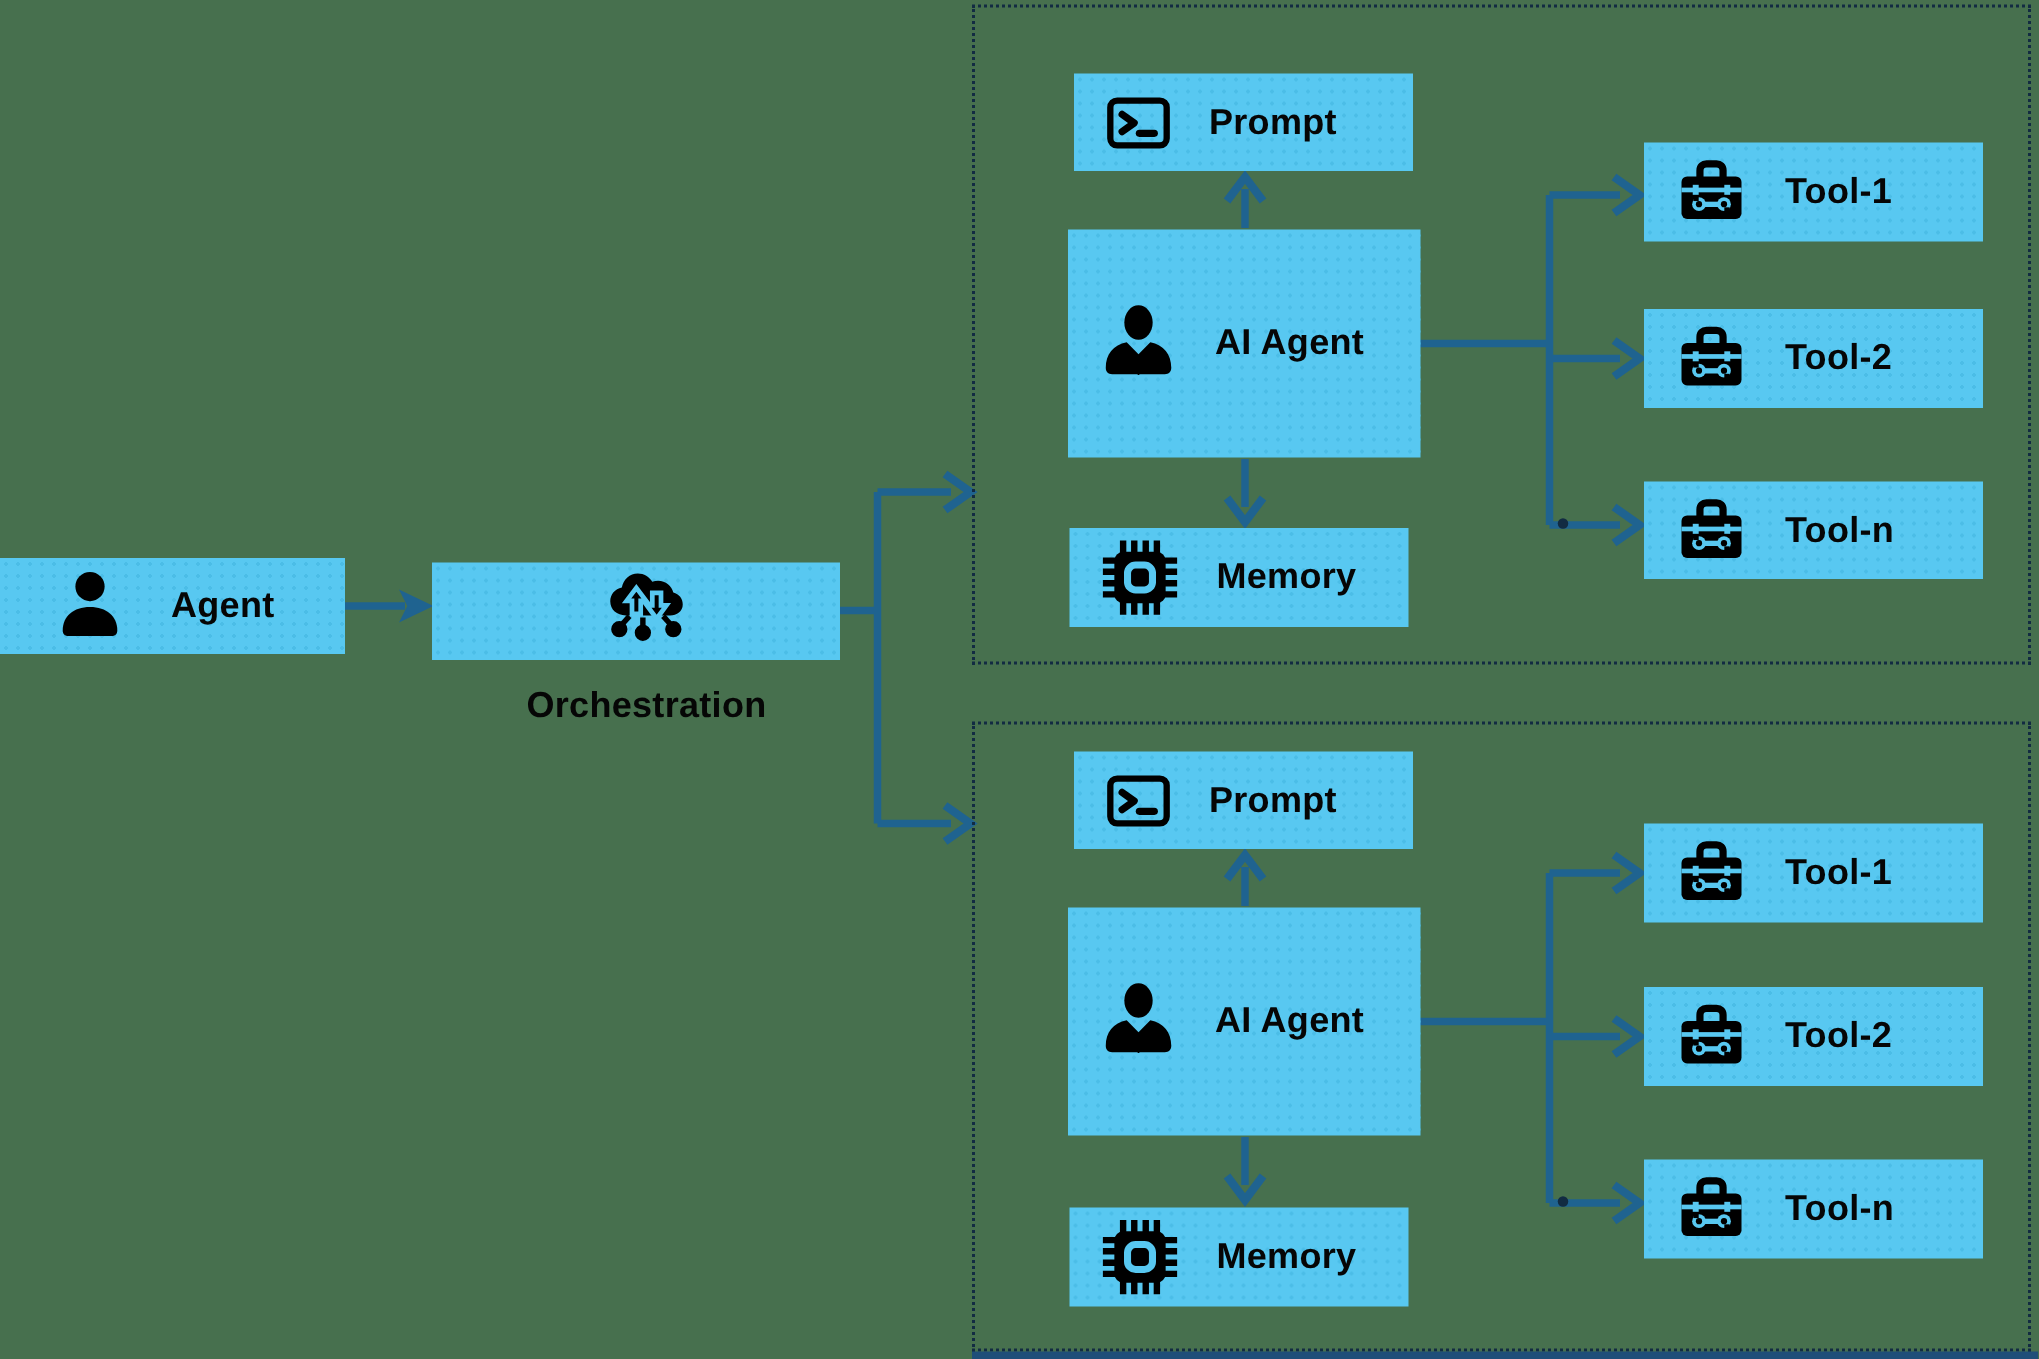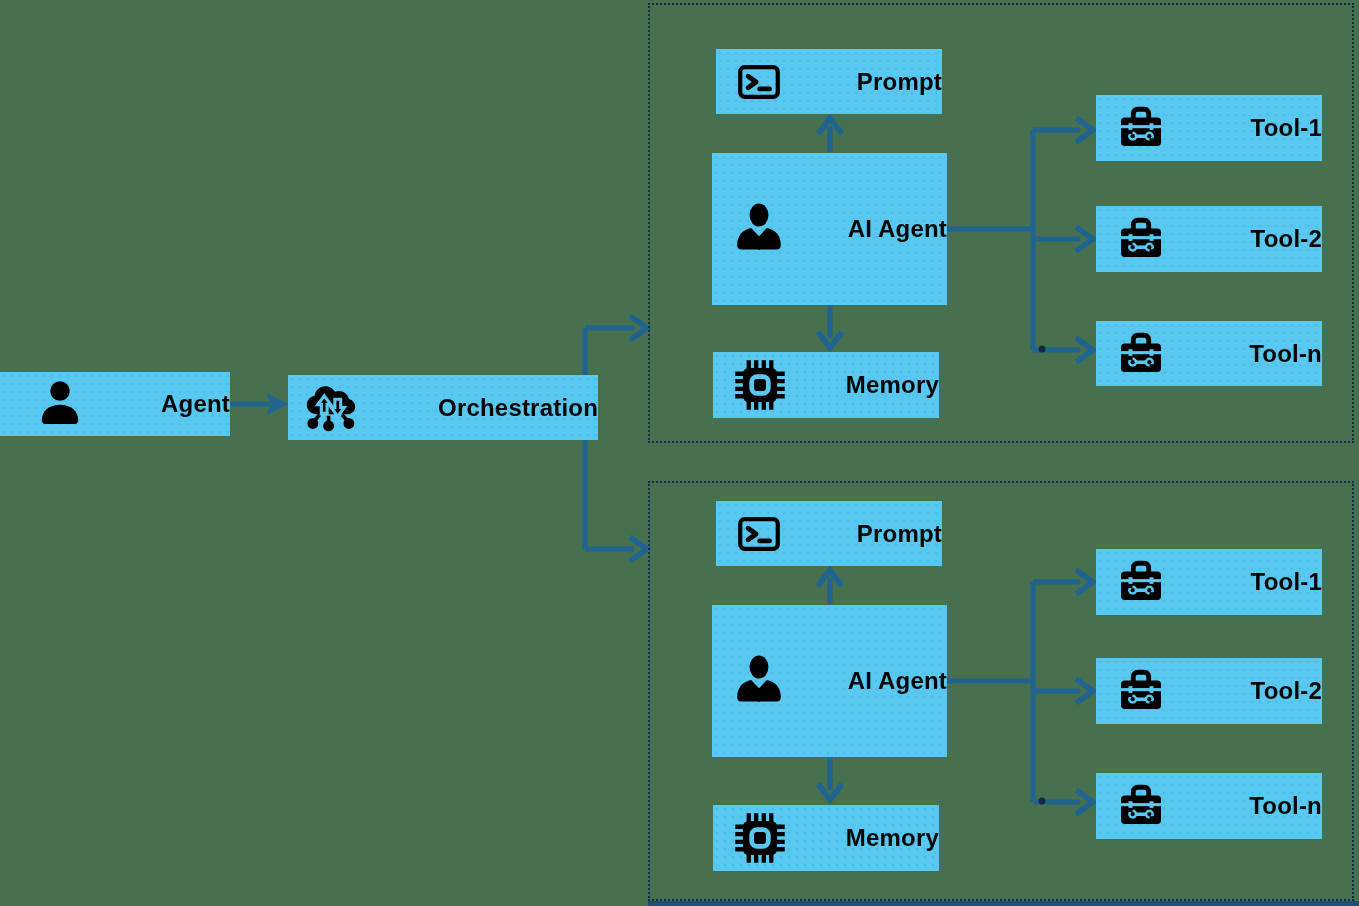--- a/index.html
+++ b/index.html
@@ -7,21 +7,21 @@
     position:relative;width:1359px;height:906px;overflow:hidden;
     background:#47704E;
     font-family:"Liberation Sans","DejaVu Sans",sans-serif;
   }
   .node{
     position:absolute;display:flex;align-items:center;
     padding-left:20px;gap:24px;box-sizing:border-box;
     background-color:#58C8F1;
     background-image:radial-gradient(#4BBDE7 1.2px, transparent 1.4px);
     background-size:8px 8px;
-    color:#060606;font-weight:700;font-size:24px;letter-spacing:.2px;justify-content:space-between;
+    color:#060606;font-weight:700;font-size:24px;letter-spacing:.2px;
   }
   .node .lbl{white-space:nowrap;}
   .container{
     position:absolute;box-sizing:border-box;
     border:2px dotted #122B42;background:transparent;
   }
   .icon{flex:0 0 auto;display:block;}
   #connector-layer{position:absolute;left:0;top:0;pointer-events:none;}
   .cline{stroke:#1F6390;stroke-width:5;fill:none;}
   .chev{stroke:#1F6390;stroke-width:5.5;fill:none;stroke-linejoin:miter;stroke-linecap:butt;}
@@ -120,21 +120,21 @@
   <div class="container" style="left:648px;top:481px;width:706px;height:420px;"></div>
   <div id="footer-bar" style="left:648px;top:901px;width:711px;height:5px;"></div>
 
   <div class="node" style="left:0;top:372px;width:230px;height:64px;gap:28px;padding-left:34px;">
     <svg class="icon" width="52" height="52">
         <use href="#sym-person"></use>
       </svg>
     <span class="lbl">Agent</span>
   </div>
 
-  <div class="node" style="left:288px;top:375px;width:310px;height:65px;gap:3px;padding-left:14px;">
+  <div class="node" style="left:288px;top:375px;width:272px;height:65px;gap:24px;padding-left:14px;flex-direction:column;">
     <svg class="icon" width="58" height="58">
         <use href="#sym-cloud"></use>
       </svg>
     <span class="lbl">Orchestration</span>
   </div>
 
   <div class="node" style="left:716px;top:49px;width:226px;height:65px;">
     <svg class="icon" width="46" height="46">
         <use href="#sym-terminal"></use>
       </svg>

